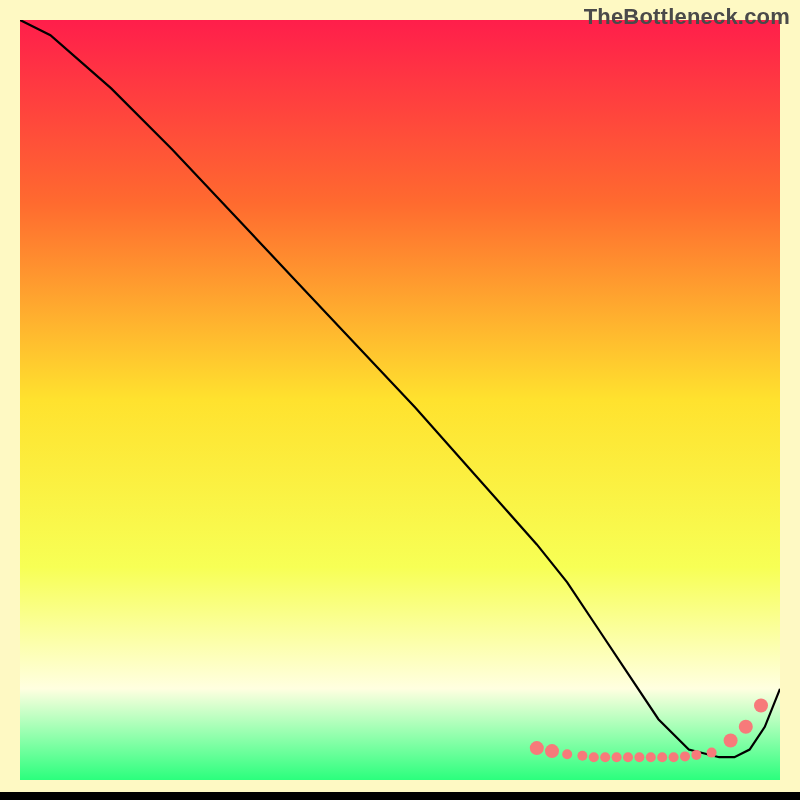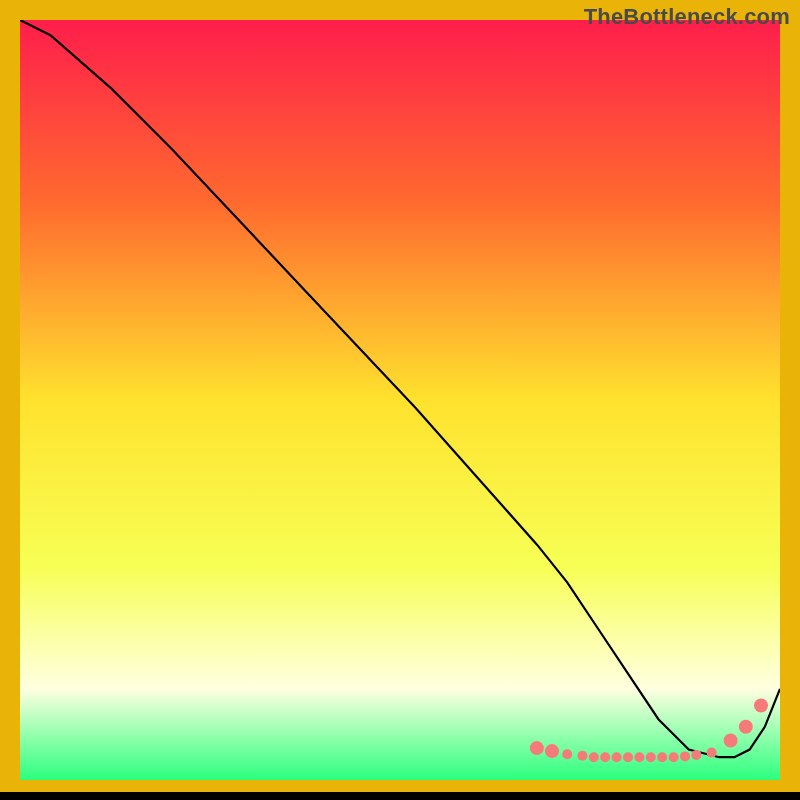--- a/index.html
+++ b/index.html
@@ -8,21 +8,21 @@
     width: 800px;
     height: 800px;
     background: #000;
     overflow: hidden;
     font-family: Arial, Helvetica, sans-serif;
   }
   .frame {
     position: relative;
     width: 800px;
     height: 792px;
-    background: #eab308;
+    background: #fef9c3;
   }
   .watermark {
     position: absolute;
     top: 4px;
     right: 10px;
     color: #4a4a4a;
     font-size: 22px;
     font-weight: 600;
     letter-spacing: 0.2px;
     z-index: 30;

